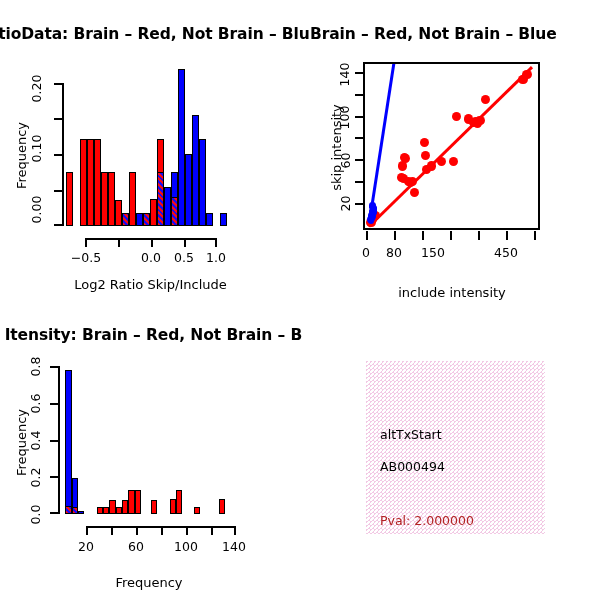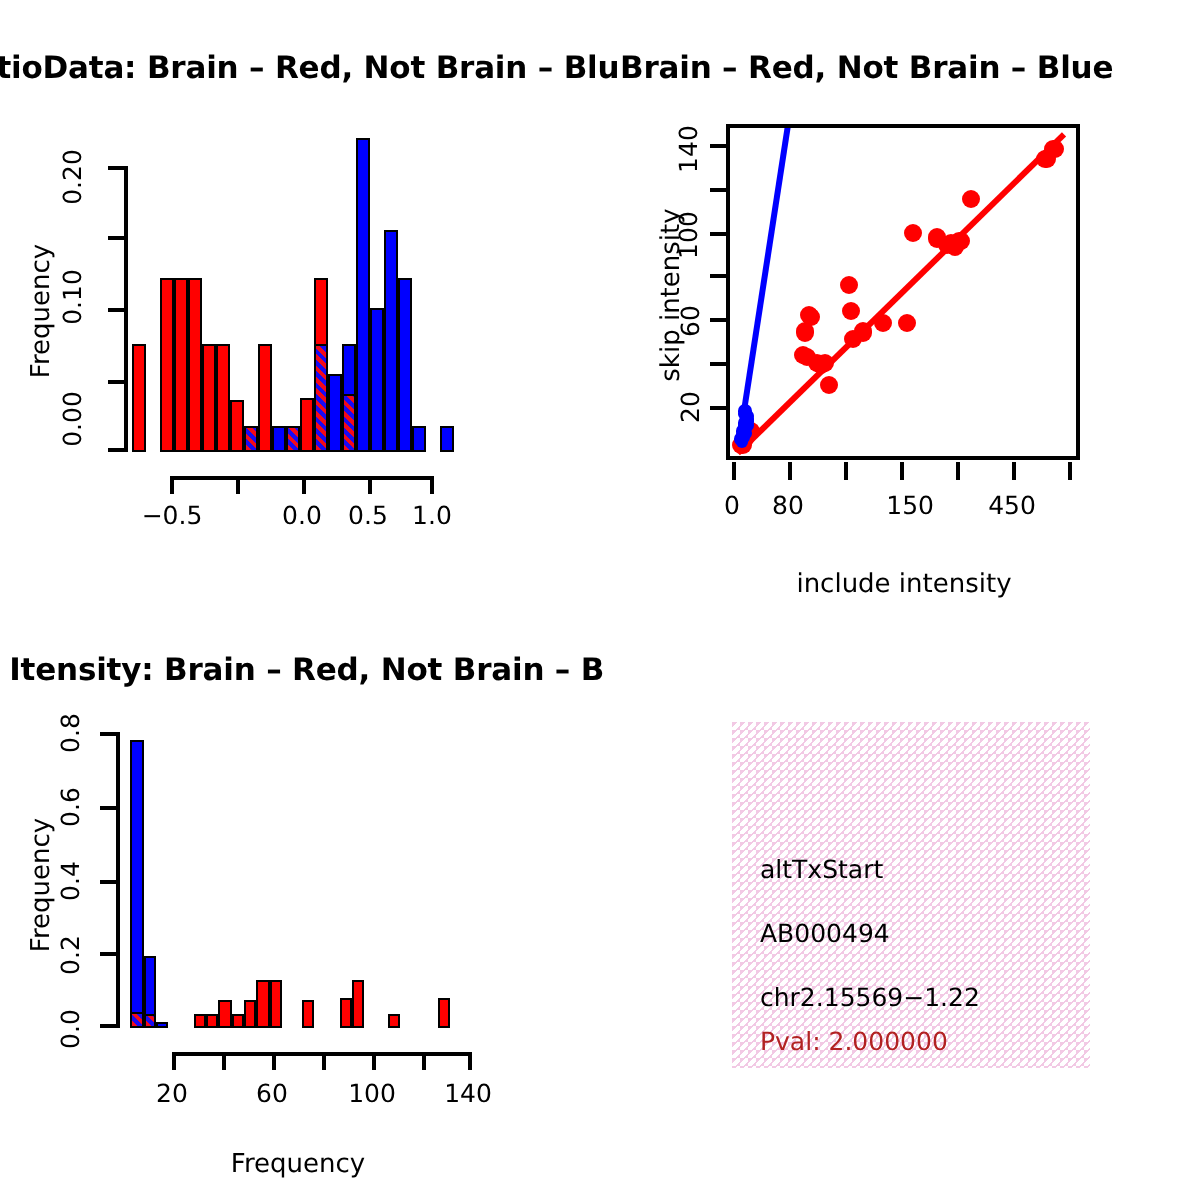--- a/index.html
+++ b/index.html
@@ -120,20 +120,21 @@
     <div class="tick-v" style="left:118px;top:238px;height:9px;"></div>
     <div class="tick-v" style="left:151px;top:238px;height:9px;"></div>
     <div class="tick-v" style="left:184px;top:238px;height:9px;"></div>
     <div class="tick-v" style="left:215px;top:238px;height:9px;"></div>
 
     <div class="abs ticklab" style="left:66px;top:250px;width:40px;text-align:center;">−0.5</div>
     <div class="abs ticklab" style="left:133px;top:250px;width:36px;text-align:center;">0.0</div>
     <div class="abs ticklab" style="left:166px;top:250px;width:36px;text-align:center;">0.5</div>
     <div class="abs ticklab" style="left:198px;top:250px;width:36px;text-align:center;">1.0</div>
 
+    <div class="abs axlab" style="left:43px;top:277px;width:215px;text-align:center;">Log2 Ratio Skip/Include</div>
   </div>
 
   <div class="plotbox" style="left:300px;top:0;width:300px;height:300px;">
 
     <div class="abs ttl" style="left:10px;top:25px;">Brain – Red, Not Brain – Blue</div>
 
     <div class="abs axlab rot90" style="left:-9px;top:140px;width:90px;text-align:center;">skip intensity</div>
 
     <div class="abs ticklab rot90" style="left:29px;top:67px;width:30px;text-align:center;">140</div>
     <div class="abs ticklab rot90" style="left:29px;top:110px;width:30px;text-align:center;">100</div>
@@ -201,21 +202,21 @@
     <div class="tick-v" style="left:66px;top:231px;height:9px;"></div>
     <div class="tick-v" style="left:94px;top:231px;height:9px;"></div>
     <div class="tick-v" style="left:122px;top:231px;height:9px;"></div>
     <div class="tick-v" style="left:150px;top:231px;height:9px;"></div>
     <div class="tick-v" style="left:178px;top:231px;height:9px;"></div>
     <div class="tick-v" style="left:206px;top:231px;height:9px;"></div>
     <div class="tick-v" style="left:234px;top:231px;height:9px;"></div>
 
     <div class="abs ticklab" style="left:51px;top:245px;width:30px;text-align:center;">0</div>
     <div class="abs ticklab" style="left:79px;top:245px;width:30px;text-align:center;">80</div>
-    <div class="abs ticklab" style="left:133px;top:245px;width:34px;text-align:right;">150</div>
+    <div class="abs ticklab" style="left:121px;top:245px;width:34px;text-align:left;">150</div>
     <div class="abs ticklab" style="left:189px;top:245px;width:34px;text-align:center;">450</div>
 
     <div class="abs axlab" style="left:63px;top:285px;width:178px;text-align:center;">include intensity</div>
   </div>
 
   <div class="plotbox" style="left:0;top:300px;width:300px;height:300px;">
 
     <div class="abs ttl" style="left:-22px;top:26px;">ne Itensity: Brain – Red, Not Brain – B</div>
 
     <div class="abs axlab rot90" style="left:-19px;top:135px;width:80px;text-align:center;">Frequency</div>
@@ -266,17 +267,16 @@
     <div class="abs ticklab" style="left:120px;top:239px;width:32px;text-align:center;">60</div>
     <div class="abs ticklab" style="left:168px;top:239px;width:36px;text-align:center;">100</div>
     <div class="abs ticklab" style="left:216px;top:239px;width:36px;text-align:center;">140</div>
 
     <div class="abs axlab" style="left:59px;top:275px;width:180px;text-align:center;">Frequency</div>
   </div>
 
   <div id="annobox" style="left:366px;top:361px;width:179px;height:173px;">
     <div class="line" style="top:66px;">altTxStart</div>
     <div class="line" style="top:98px;">AB000494</div>
-    <div class="line" style="top:130px;">chr2.15569−1.22</div>
     <div class="line pval" style="top:152px;">Pval: 2.000000</div>
   </div>
 
 </div>
 
 </body></html>

